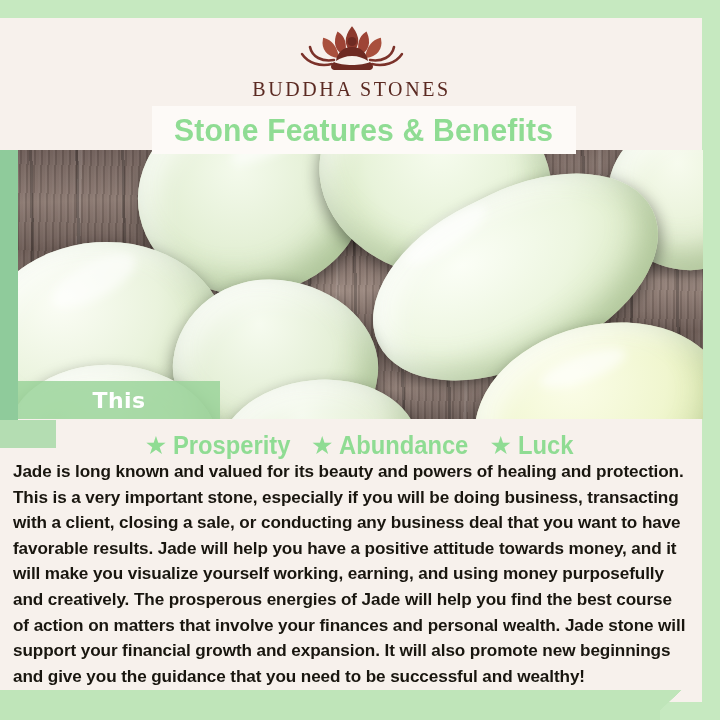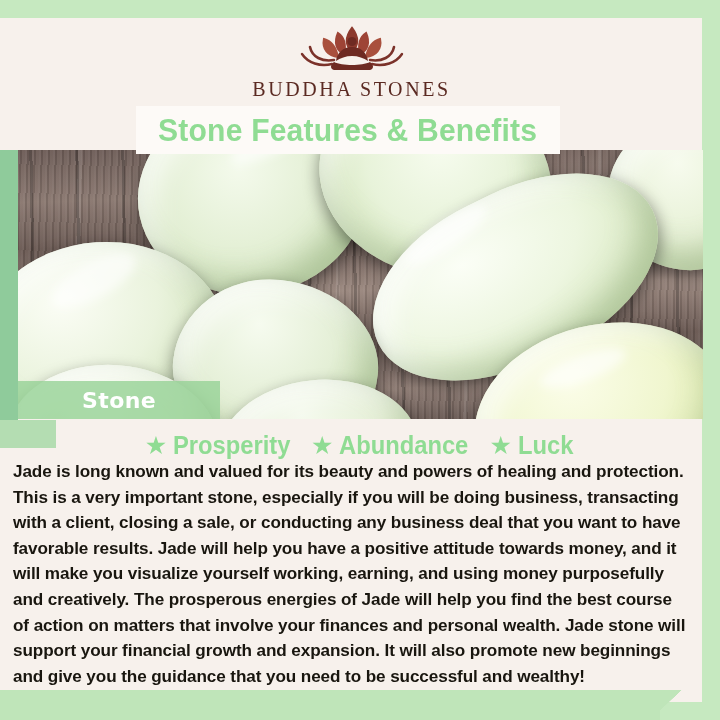--- a/index.html
+++ b/index.html
@@ -49,21 +49,21 @@
   .logo-wrap{display:flex;flex-direction:column;align-items:center;gap:2px;}
   .logo-mark{width:132px;height:54px;display:block;}
   .logo-text{
     font-family:"Liberation Serif",serif;
     font-size:20px;letter-spacing:2.6px;color:#5b2a22;font-weight:400;
     white-space:nowrap;
   }
 
   
   .title-band{
-    position:absolute;left:136px;top:106px;width:424px;height:48px;
+    position:absolute;left:152px;top:106px;width:424px;height:48px;
     background:#fdfaf7;
     display:flex;align-items:center;justify-content:center;
     z-index:5;
   }
   .title-text{
     font-family:"Liberation Sans Narrow","Liberation Sans",sans-serif;
     font-weight:bold;font-size:32px;color:#8fdc93;
     letter-spacing:.2px;white-space:nowrap;
     transform:scaleX(.94);transform-origin:center;
   }
@@ -204,21 +204,21 @@
     <div class="s-hl hl1"></div>
     <div class="s-hl hl2"></div>
     <div class="s-hl hl3"></div>
     <div class="s-hl hl4"></div>
   </div>
 
   <div class="green-left-strip"></div>
   <div class="green-left-strip2"></div>
 
   <div class="stone-label-band">
-    <span class="stone-label">Stone</span>
+    <span class="stone-label">This</span>
   </div>
 
   <div class="title-band">
     <span class="title-text">Stone Features &amp; Benefits</span>
   </div>
 
   <div class="keywords">
     <span class="kw">
       <span class="kw-star">★</span>
       <span class="kw-label">Prosperity</span>

